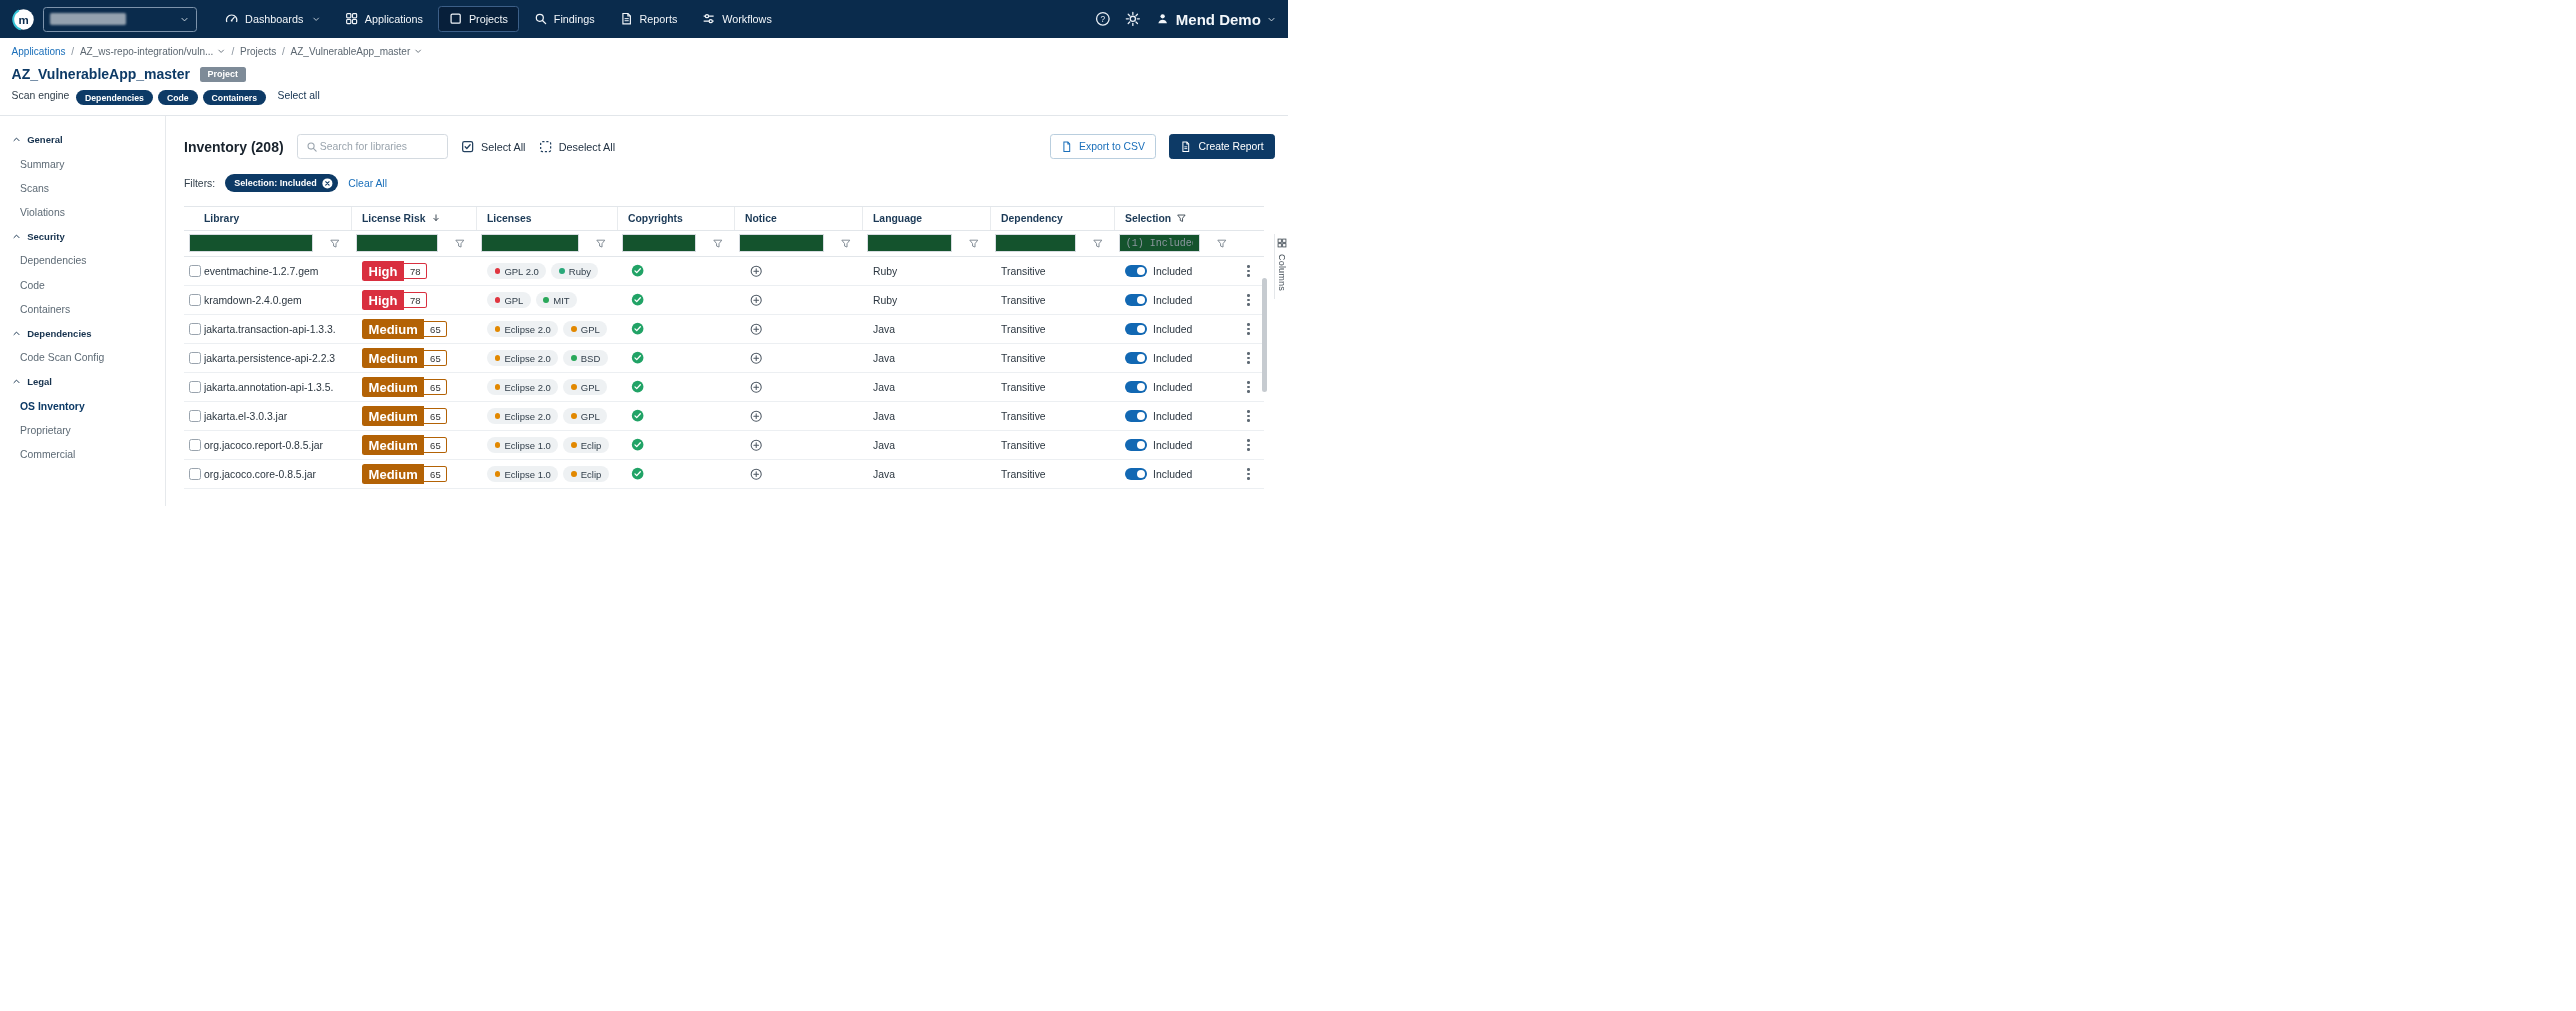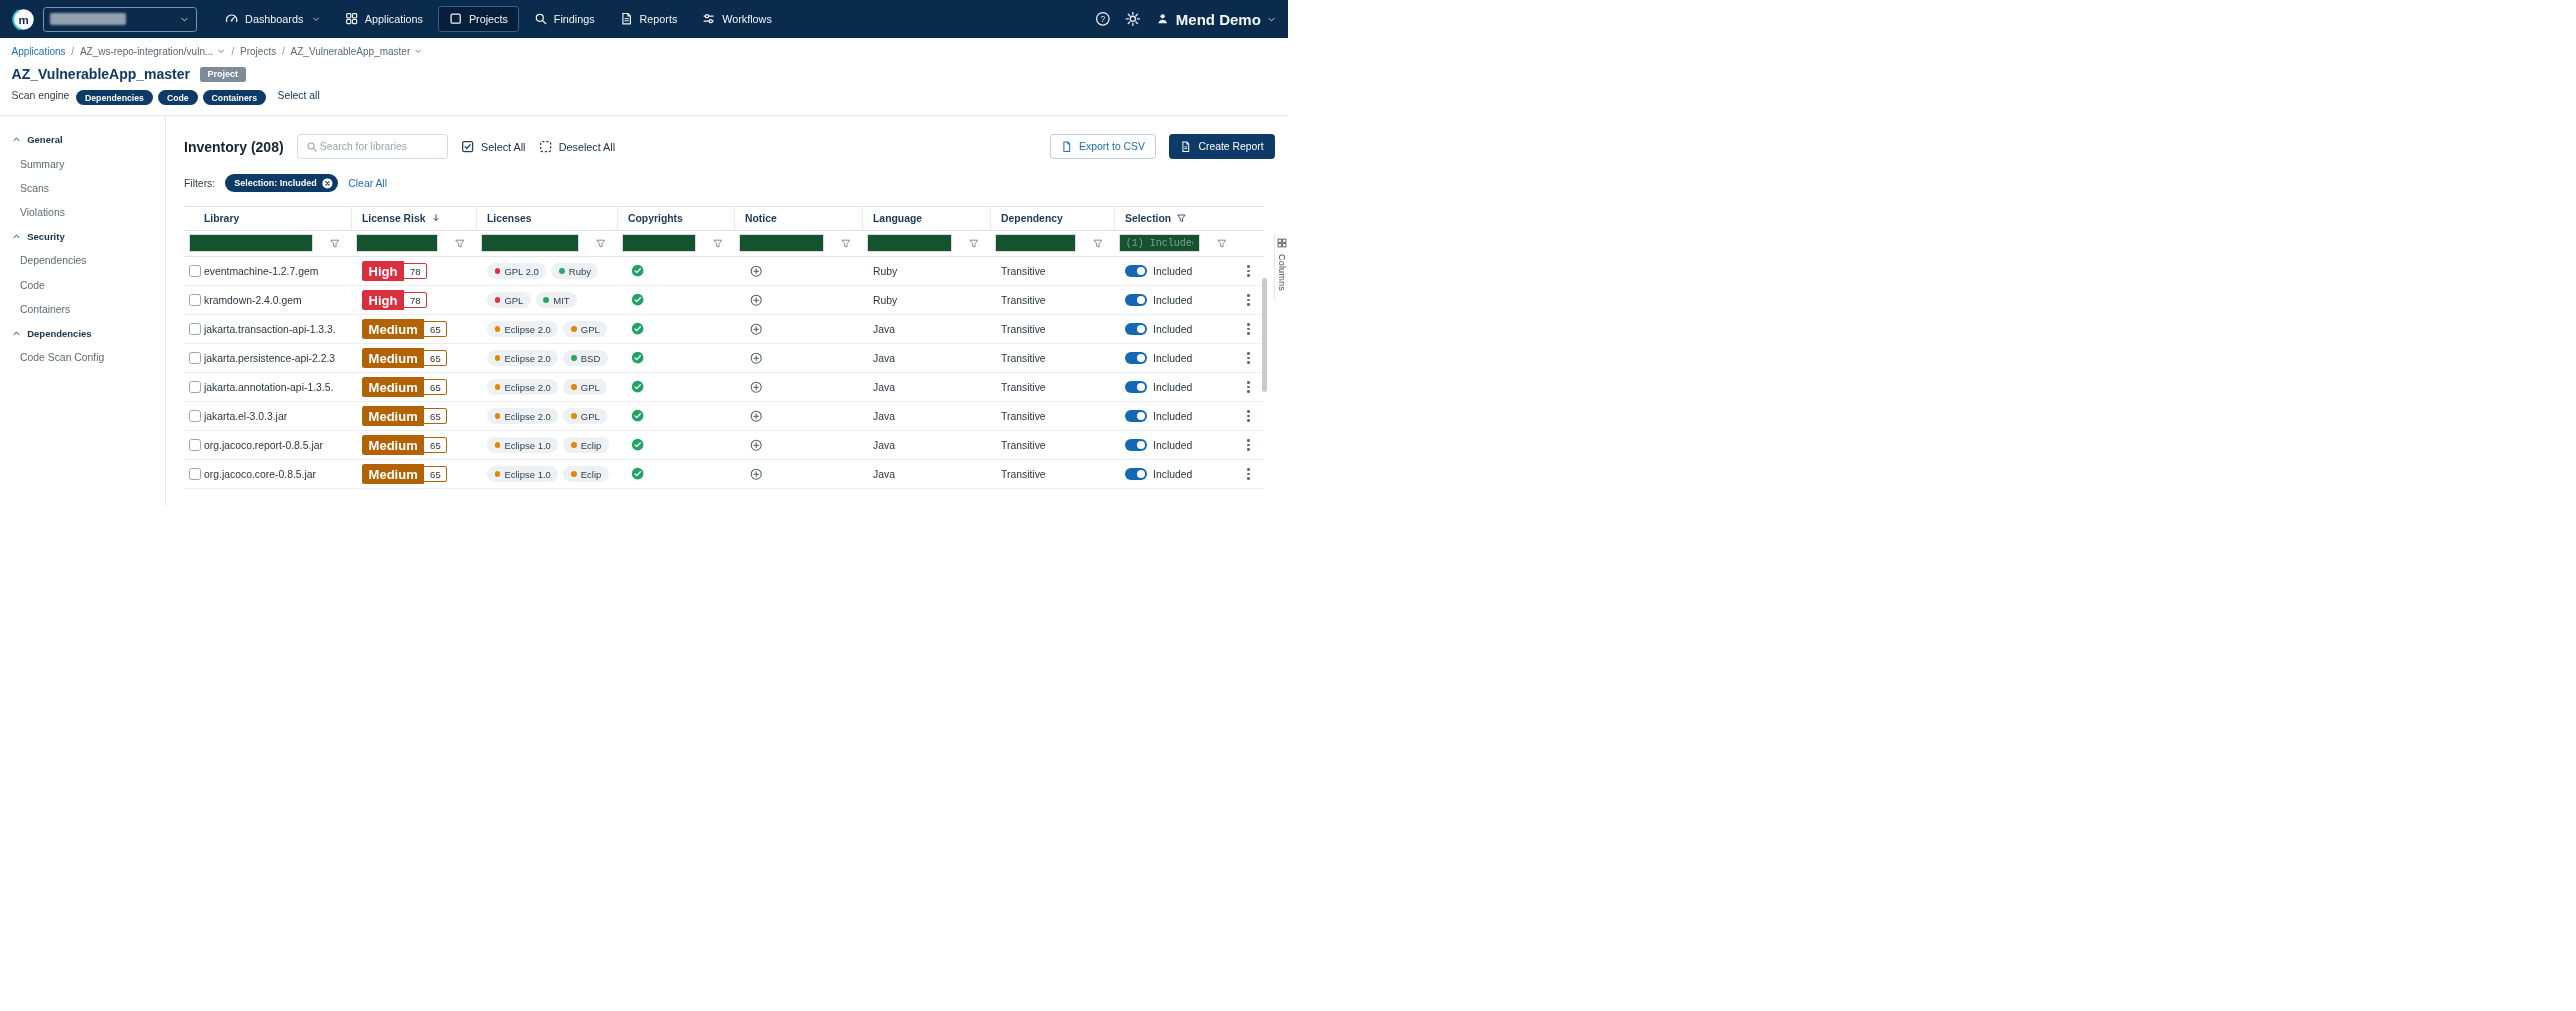--- a/index.html
+++ b/index.html
@@ -304,20 +304,33 @@
         <div class="side-title">
           <span class="chev">
             <svg viewBox="0 0 16 16">
               <path d="M3.5 10L8 5.5 12.5 10" fill="none" stroke="currentColor" stroke-width="1.7" stroke-linecap="round"></path>
             </svg>
           </span>
           <span>Dependencies</span>
         </div>
         <div class="side-item">Code Scan Config</div>
       </div>
+      <div class="side-section">
+        <div class="side-title">
+          <span class="chev">
+            <svg viewBox="0 0 16 16">
+              <path d="M3.5 10L8 5.5 12.5 10" fill="none" stroke="currentColor" stroke-width="1.7" stroke-linecap="round"></path>
+            </svg>
+          </span>
+          <span>Legal</span>
+        </div>
+        <div class="side-item active">OS Inventory</div>
+        <div class="side-item">Proprietary</div>
+        <div class="side-item">Commercial</div>
+      </div>
     </aside>
 
   <main class="content">
     <div class="inv-header">
       <span class="inv-title">Inventory (208)</span>
       <div class="search-box">
         <svg viewBox="0 0 16 16">
             <circle cx="7" cy="7" r="4.2" fill="none" stroke="currentColor" stroke-width="1.5"></circle>
             <path d="M10.2 10.2L14 14" stroke="currentColor" stroke-width="1.6" stroke-linecap="round"></path>
           </svg>

